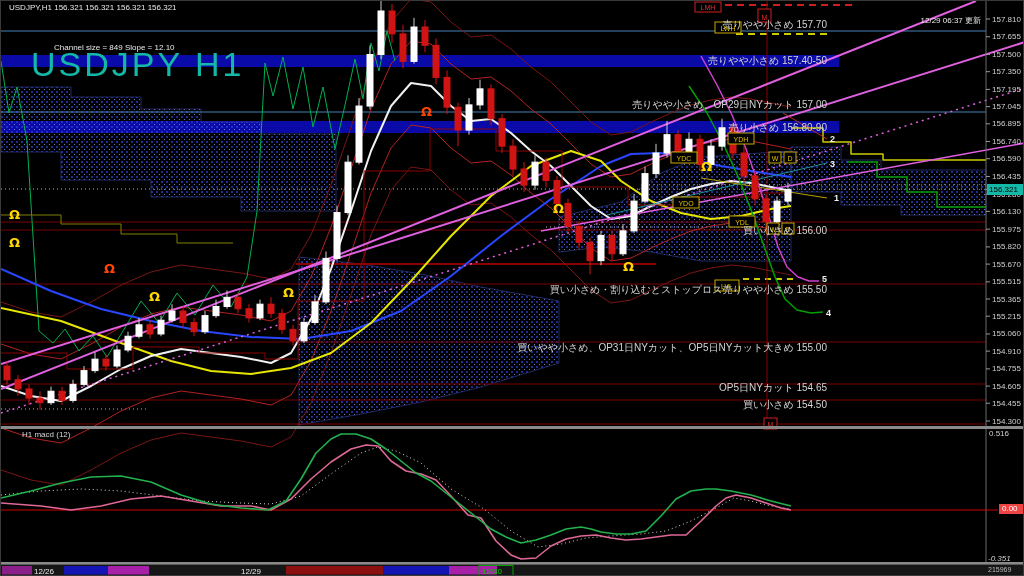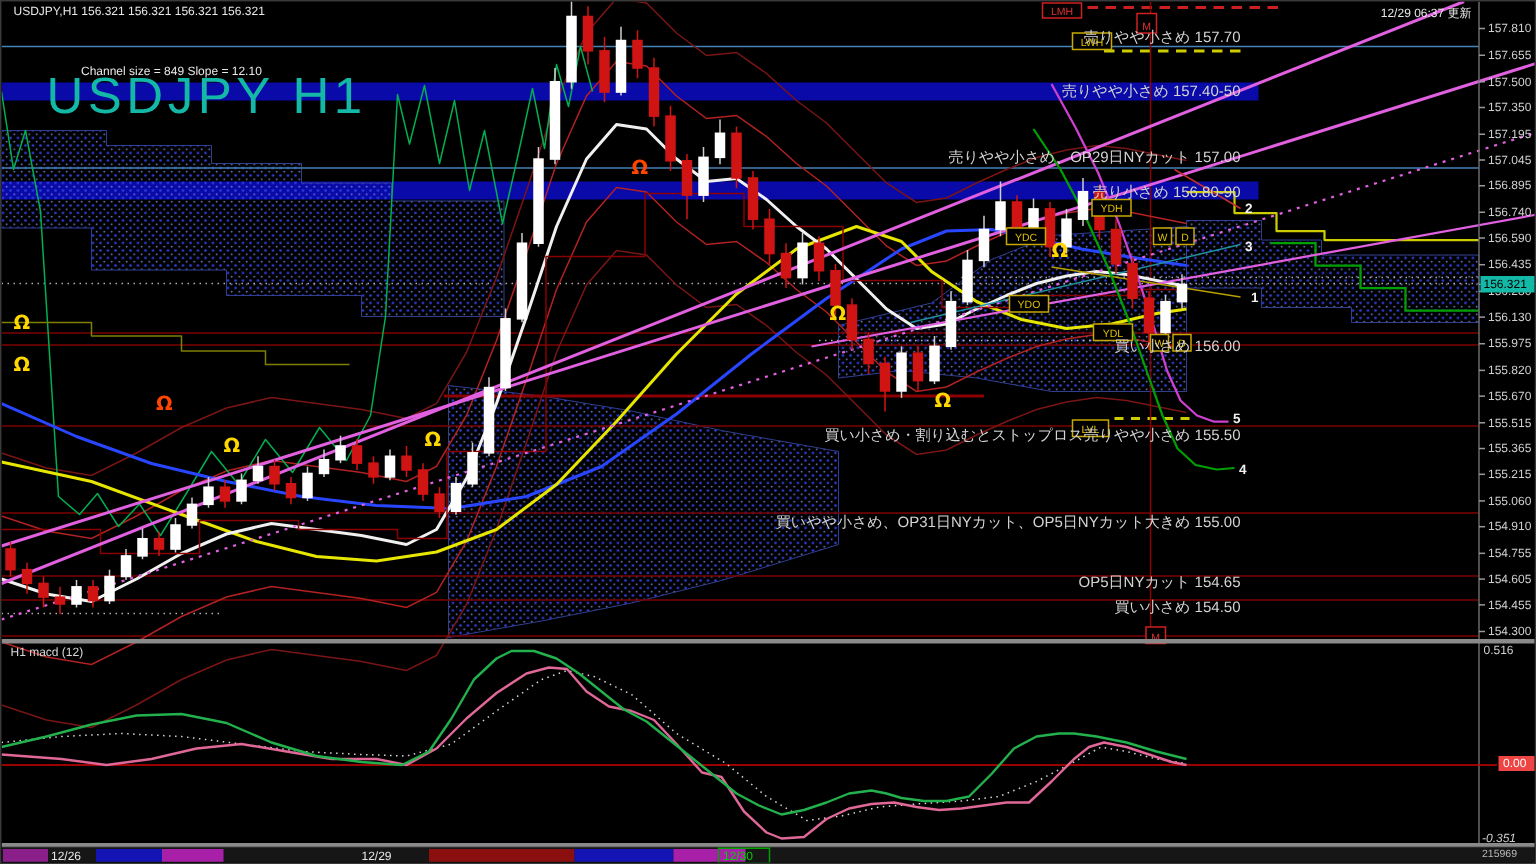--- a/index.html
+++ b/index.html
@@ -3,22 +3,22 @@
 <meta charset="utf-8">
 <style>
   html,body{margin:0;padding:0;background:#222;}
   #app{position:relative;width:1024px;height:576px;background:#000;overflow:hidden;
        font-family:"Liberation Sans",sans-serif;border:1px solid #3a3a3a;box-sizing:border-box;}
   #chart-svg{position:absolute;left:0;top:0;}
   .ovl{position:absolute;color:#e8e8e8;white-space:nowrap;}
   #symbol-line{left:8px;top:2px;font-size:8px;text-align:center;}
   #channel-line{left:8px;top:42px;font-size:8px;margin-left:45px;}
   #watermark{left:30px;top:44px;font-size:34px;letter-spacing:3px;color:#14b8a6;font-weight:500;}
-  #updated{right:42px;top:2px;font-size:8px;}
-  #macd-label{left:6px;top:429px;font-size:8px;color:#d8d8d8;}
+  #updated{right:42px;top:14px;font-size:8px;}
+  #macd-label{left:21px;top:429px;font-size:8px;color:#d8d8d8;}
   #macd-max{left:988px;top:428px;font-size:8px;color:#d0d0d0;}
   #macd-min{left:987px;top:553px;font-size:8px;color:#d0d0d0;font-style:italic;}
   #vol-num{left:987px;top:565px;font-size:7px;color:#b8b8b8;}
   #bid-box{left:986px;top:183px;width:37px;height:11px;background:#14b8a6;color:#000;
            font-size:8px;line-height:11px;padding-left:2px;box-sizing:border-box;}
   #macd-zero-box{left:998px;top:503px;width:25px;height:10px;background:#ef4444;color:#fff;
            font-size:8px;line-height:10px;padding-left:3px;box-sizing:border-box;}
 </style>
 </head>
 <body>

